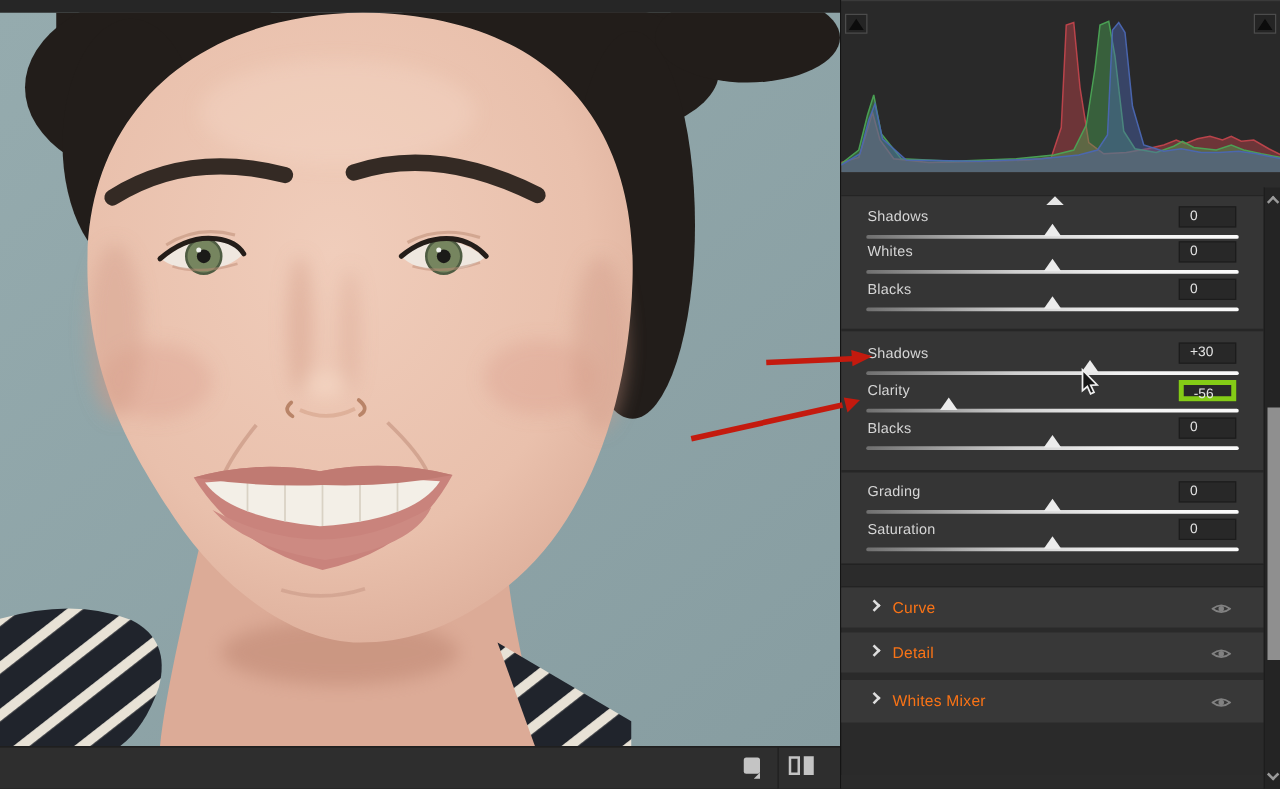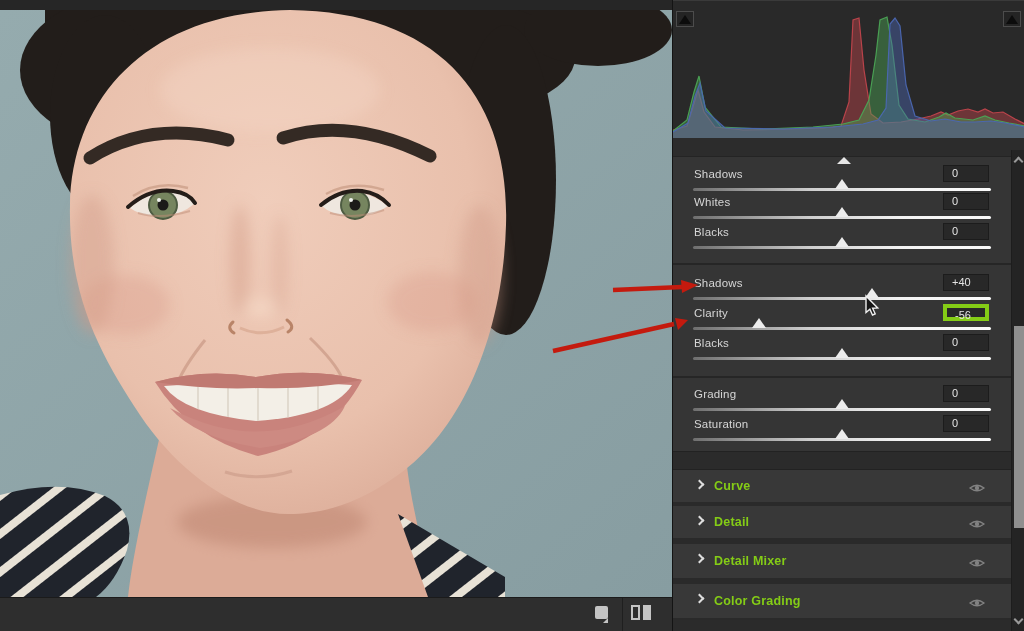--- a/index.html
+++ b/index.html
@@ -38,21 +38,21 @@
   .value-box.focused{border:4px solid #84cc16;}
   .track{position:absolute;left:0;top:21px;width:100%;height:3px;border-radius:2px;background:linear-gradient(90deg,#6f6f6f,#cfcfcf 40%,#f3f3f3 70%,#fbfbfb);}
   .track.gradient{background:linear-gradient(90deg,#8a9792,#9faa8b 35%,#c9bb7d 58%,#c8996a 76%,#c268531 0%,#c06852 88%,#bf4f48);}
   .slider-thumb{position:absolute;top:-9px;width:0;height:0;margin-left:-7px;border-left:7px solid transparent;border-right:7px solid transparent;border-bottom:10px solid #ececec;}
 
   .group-sep{position:absolute;left:0;width:338px;height:2px;background:#262626;}
   #band-sep{position:absolute;left:0;top:451px;width:338px;height:19px;background:#2b2b2b;border-top:1px solid #222;border-bottom:1px solid #222;}
 
   .section-header{position:absolute;left:0;width:338px;height:32px;background:#383838;}
   .sec-chev{position:absolute;left:23px;top:11px;width:7px;height:7px;border-top:2.5px solid #dedede;border-right:2.5px solid #dedede;transform:rotate(45deg);}
-  .sec-label{position:absolute;left:41px;top:9px;font-size:12.5px;font-weight:bold;color:#84cc16;letter-spacing:.2px;}
+  .sec-label{position:absolute;left:41px;top:9px;font-size:12.5px;font-weight:normal;color:#f97316;letter-spacing:.2px;}
   .sec-eye{position:absolute;right:26px;top:10px;opacity:.75;}
   #panel-endstrip{position:absolute;left:0;top:620px;width:338px;height:11px;background:#2b2b2b;}
 
   
   #scrollbar{position:absolute;left:338px;top:150px;width:14px;height:481px;background:#242424;border-left:1px solid #1d1d1d;}
   .sb-chev{position:absolute;left:3px;width:7px;height:7px;border-top:2px solid #9a9a9a;border-left:2px solid #9a9a9a;}
   #sb-up{top:8px;transform:rotate(45deg);}
   #sb-down{bottom:8px;transform:rotate(225deg);}
   #sb-thumb{position:absolute;left:2px;top:176px;width:11px;height:202px;background:#8f8f8f;}
 
@@ -217,21 +217,21 @@
       <span class="value-box">0</span>
       <div class="track">
           <div class="slider-thumb" style="left: 50%;"></div>
         </div>
     </div>
 
     <div class="group-sep" style="top:263px"></div>
 
     <div class="slider-row" style="top:276px">
       <span class="slider-label">Shadows</span>
-      <span class="value-box">+40</span>
+      <span class="value-box">+30</span>
       <div class="track">
           <div class="slider-thumb" style="left: 60%;"></div>
         </div>
     </div>
     <div class="slider-row" style="top:306px">
       <span class="slider-label">Clarity</span>
       <span class="value-box focused">-56</span>
       <div class="track">
           <div class="slider-thumb" style="left: 22%;"></div>
         </div>
@@ -278,31 +278,21 @@
       <span class="sec-label">Detail</span>
       <span class="sec-eye">
         <svg width="16" height="12" viewBox="0 0 16 12">
             <path d="M1,6 Q8,0.5 15,6 Q8,11.5 1,6 Z" fill="none" stroke="#9a9a9a" stroke-width="1.3"></path>
             <circle cx="8" cy="6" r="2.2" fill="#9a9a9a"></circle>
           </svg>
       </span>
     </div>
     <div class="section-header" style="top:544px;height:34px">
       <span class="sec-chev"></span>
-      <span class="sec-label" style="top:10px">Detail Mixer</span>
-      <span class="sec-eye" style="top:11px">
-        <svg width="16" height="12" viewBox="0 0 16 12">
-            <path d="M1,6 Q8,0.5 15,6 Q8,11.5 1,6 Z" fill="none" stroke="#9a9a9a" stroke-width="1.3"></path>
-            <circle cx="8" cy="6" r="2.2" fill="#9a9a9a"></circle>
-          </svg>
-      </span>
-    </div>
-    <div class="section-header" style="top:584px;height:34px">
-      <span class="sec-chev"></span>
-      <span class="sec-label" style="top:10px">Color Grading</span>
+      <span class="sec-label" style="top:10px">Whites Mixer</span>
       <span class="sec-eye" style="top:11px">
         <svg width="16" height="12" viewBox="0 0 16 12">
             <path d="M1,6 Q8,0.5 15,6 Q8,11.5 1,6 Z" fill="none" stroke="#9a9a9a" stroke-width="1.3"></path>
             <circle cx="8" cy="6" r="2.2" fill="#9a9a9a"></circle>
           </svg>
       </span>
     </div>
     <div id="panel-endstrip"></div>
 
     <div id="scrollbar">

